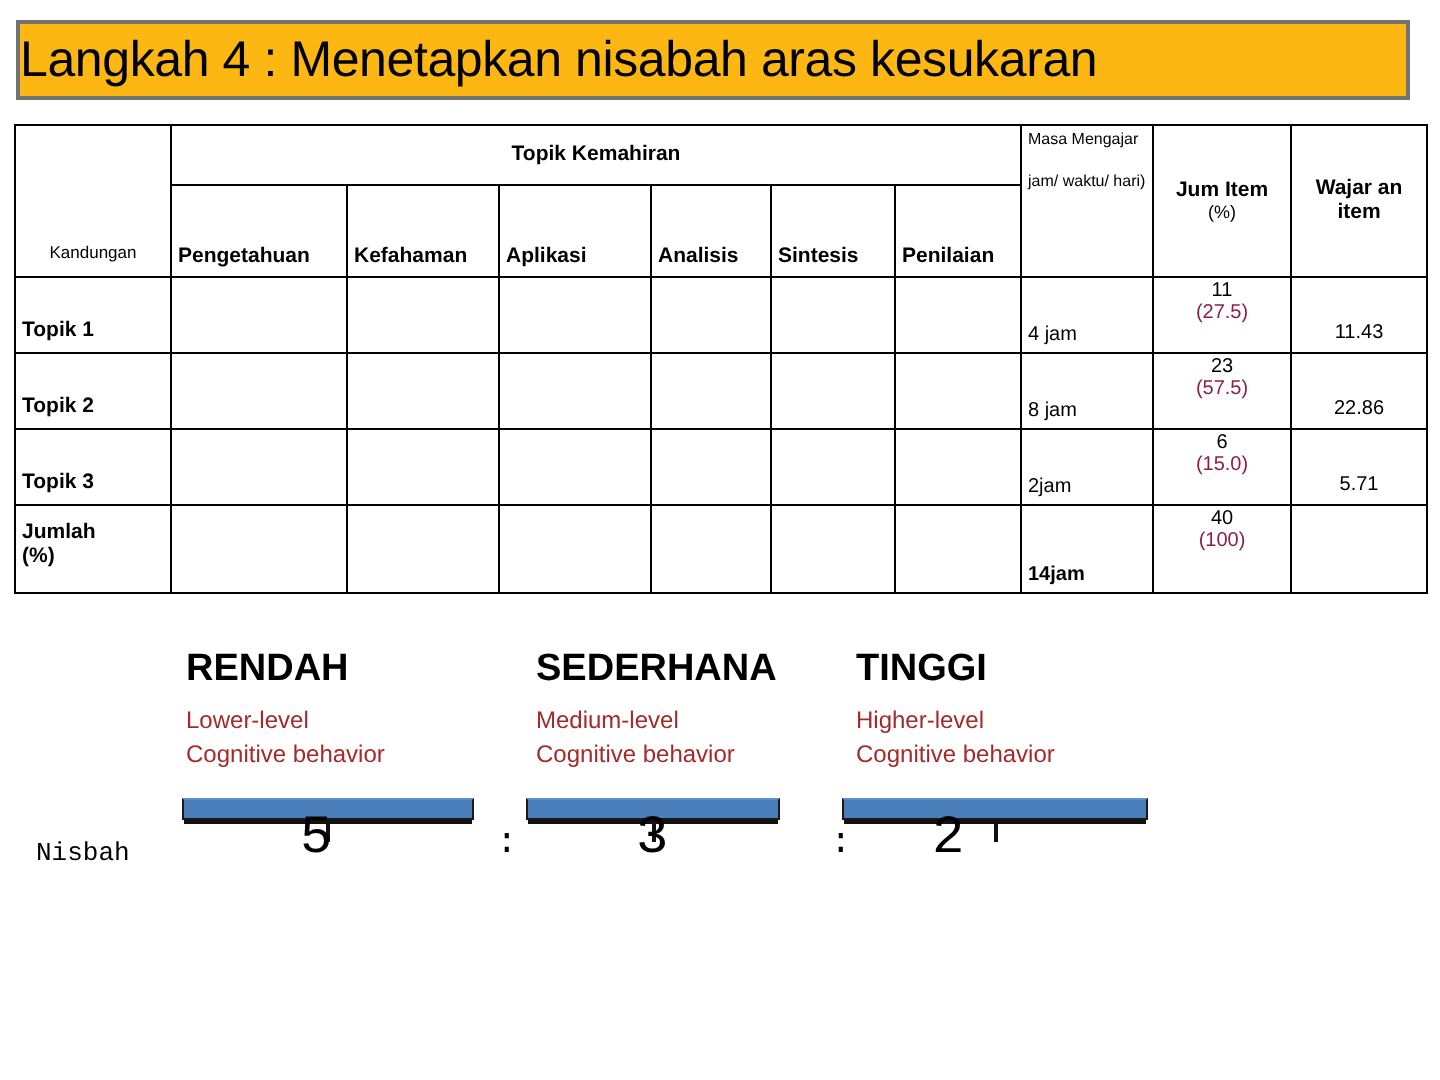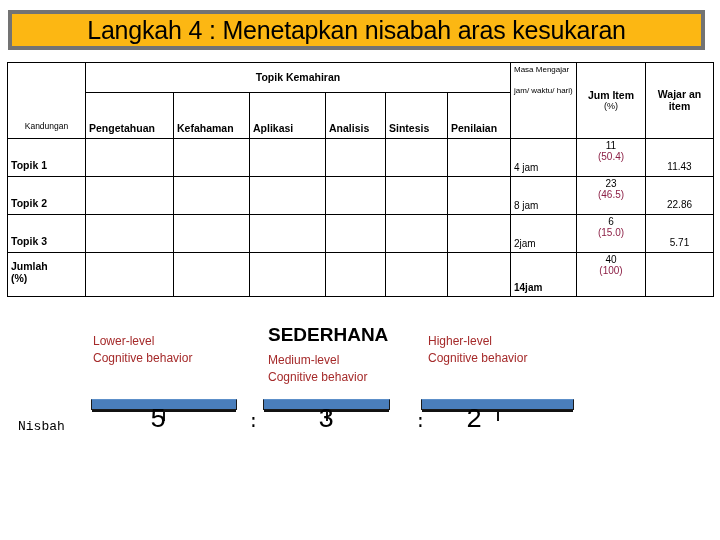--- a/index.html
+++ b/index.html
@@ -17,25 +17,24 @@
   }
 
   
   #title-banner {
     position: absolute;
     left: 8px;
     top: 10px;
     width: 697px;
     height: 40px;
     background: #FCB713;
-    border: 4px solid #737373;
+    border: 2px solid #737373;
     box-sizing: border-box;
     display: flex;
     align-items: center;
-    justify-content: center;
   }
   #title-banner .title-text {
     font-size: 25px;
     font-weight: normal;
     color: #000000;
     letter-spacing: -0.2px;
     white-space: nowrap;
   }
 
   
@@ -283,37 +282,37 @@
       <td class="row-label">Topik 1</td>
       <td class="cell-blank"></td>
       <td class="cell-blank"></td>
       <td class="cell-blank"></td>
       <td class="cell-blank"></td>
       <td class="cell-blank"></td>
       <td class="cell-blank"></td>
       <td class="cell-masa">4 jam</td>
       <td class="cell-jum">
         <span>11</span>
-        <span class="pct">(50.4)</span>
+        <span class="pct">(27.5)</span>
       </td>
       <td class="cell-wajar">11.43</td>
     </tr>
 
     <tr class="body-row">
       <td class="row-label">Topik 2</td>
       <td class="cell-blank"></td>
       <td class="cell-blank"></td>
       <td class="cell-blank"></td>
       <td class="cell-blank"></td>
       <td class="cell-blank"></td>
       <td class="cell-blank"></td>
       <td class="cell-masa">8 jam</td>
       <td class="cell-jum">
         <span>23</span>
-        <span class="pct">(46.5)</span>
+        <span class="pct">(57.5)</span>
       </td>
       <td class="cell-wajar">22.86</td>
     </tr>
 
     <tr class="body-row">
       <td class="row-label">Topik 3</td>
       <td class="cell-blank"></td>
       <td class="cell-blank"></td>
       <td class="cell-blank"></td>
       <td class="cell-blank"></td>
@@ -344,20 +343,21 @@
         <span class="pct">(100)</span>
       </td>
       <td class="cell-wajar"></td>
     </tr>
   </tbody>
 </table>
 
 <div id="levels">
 
   <div class="level-group" style="left:93px;">
+    <div class="level-title">RENDAH</div>
     <div class="level-desc">
       <span>Lower-level</span><br>
       <span>Cognitive behavior</span>
     </div>
   </div>
   <div class="bracket" style="left:91px; width:146px;">
     <div class="bar"></div>
     <div class="tick"></div>
   </div>
 
@@ -367,20 +367,21 @@
       <span>Medium-level</span><br>
       <span>Cognitive behavior</span>
     </div>
   </div>
   <div class="bracket" style="left:263px; width:127px;">
     <div class="bar"></div>
     <div class="tick"></div>
   </div>
 
   <div class="level-group" style="left:428px;">
+    <div class="level-title">TINGGI</div>
     <div class="level-desc">
       <span>Higher-level</span><br>
       <span>Cognitive behavior</span>
     </div>
   </div>
   <div class="bracket" style="left:421px; width:153px;">
     <div class="bar"></div>
     <div class="tick"></div>
   </div>
 

